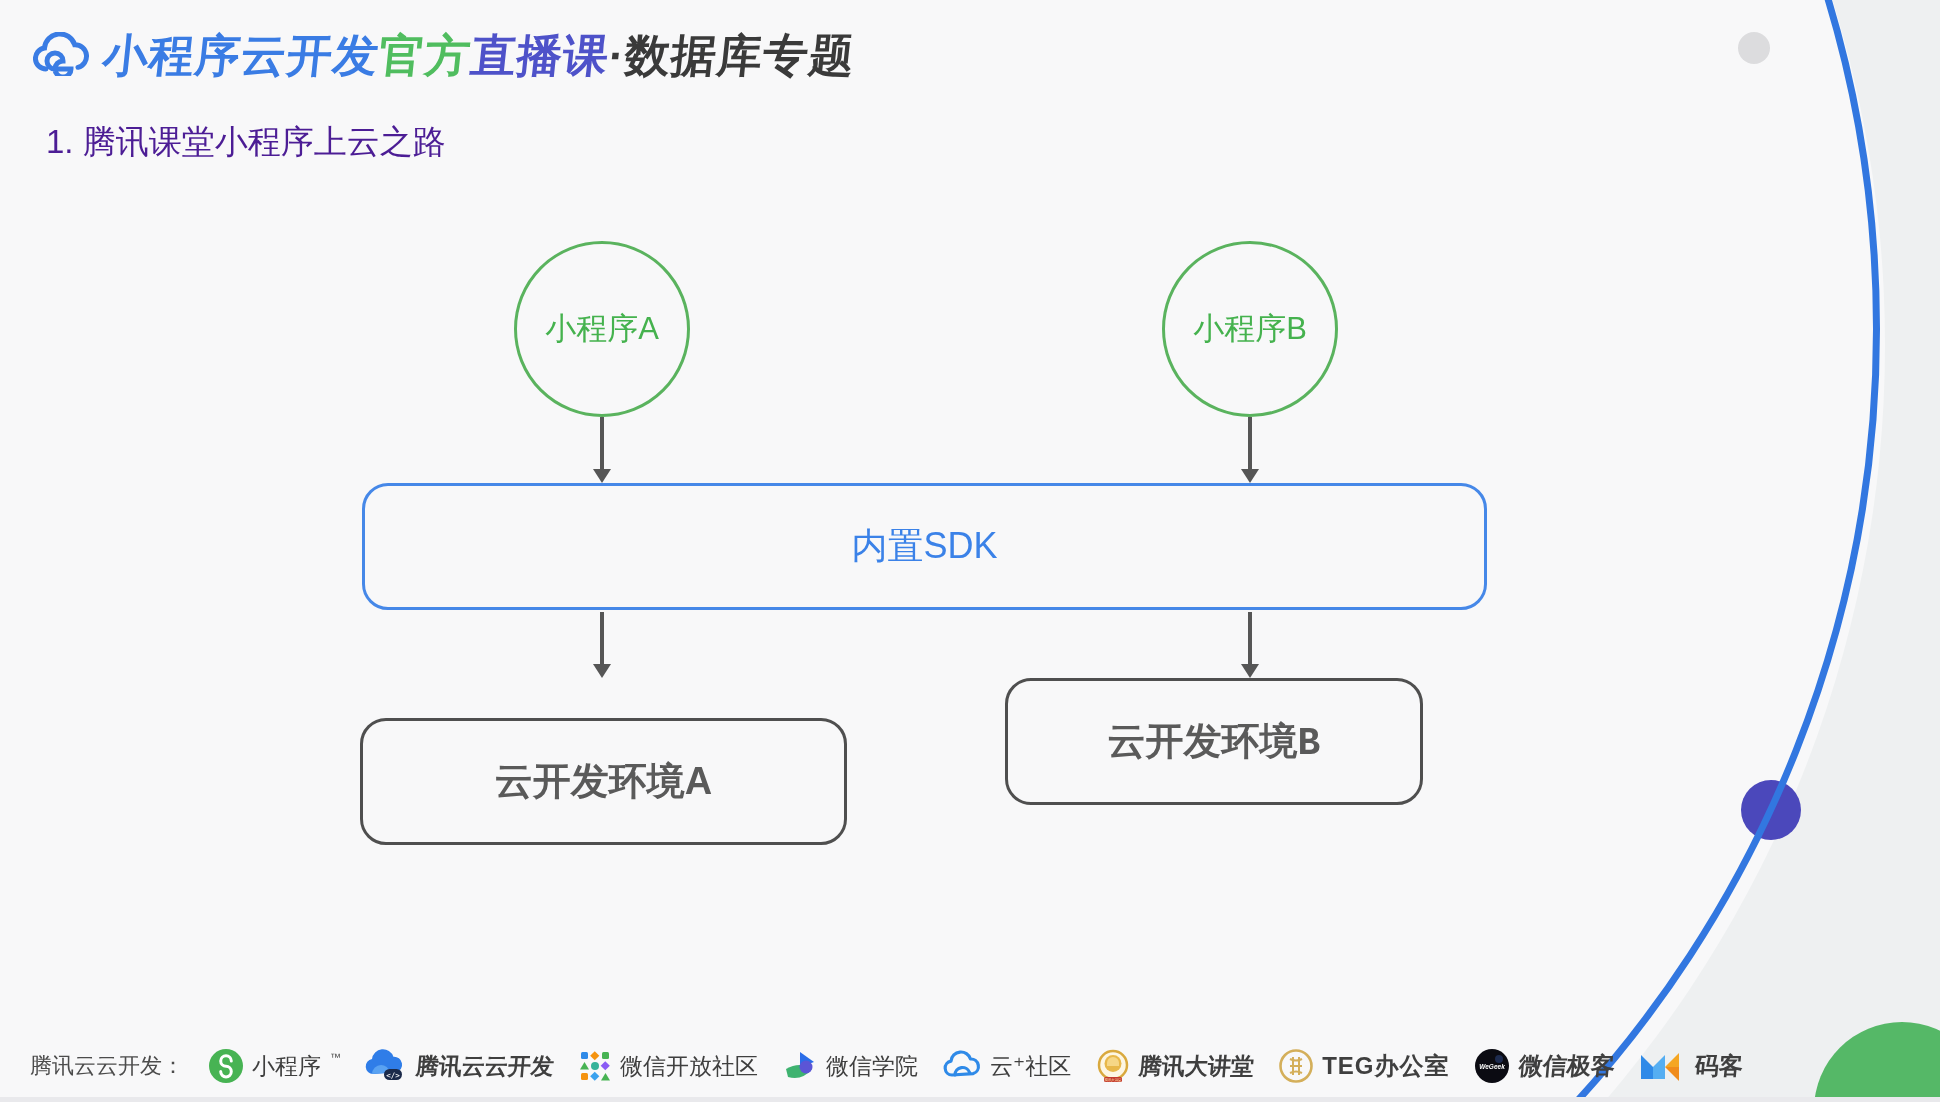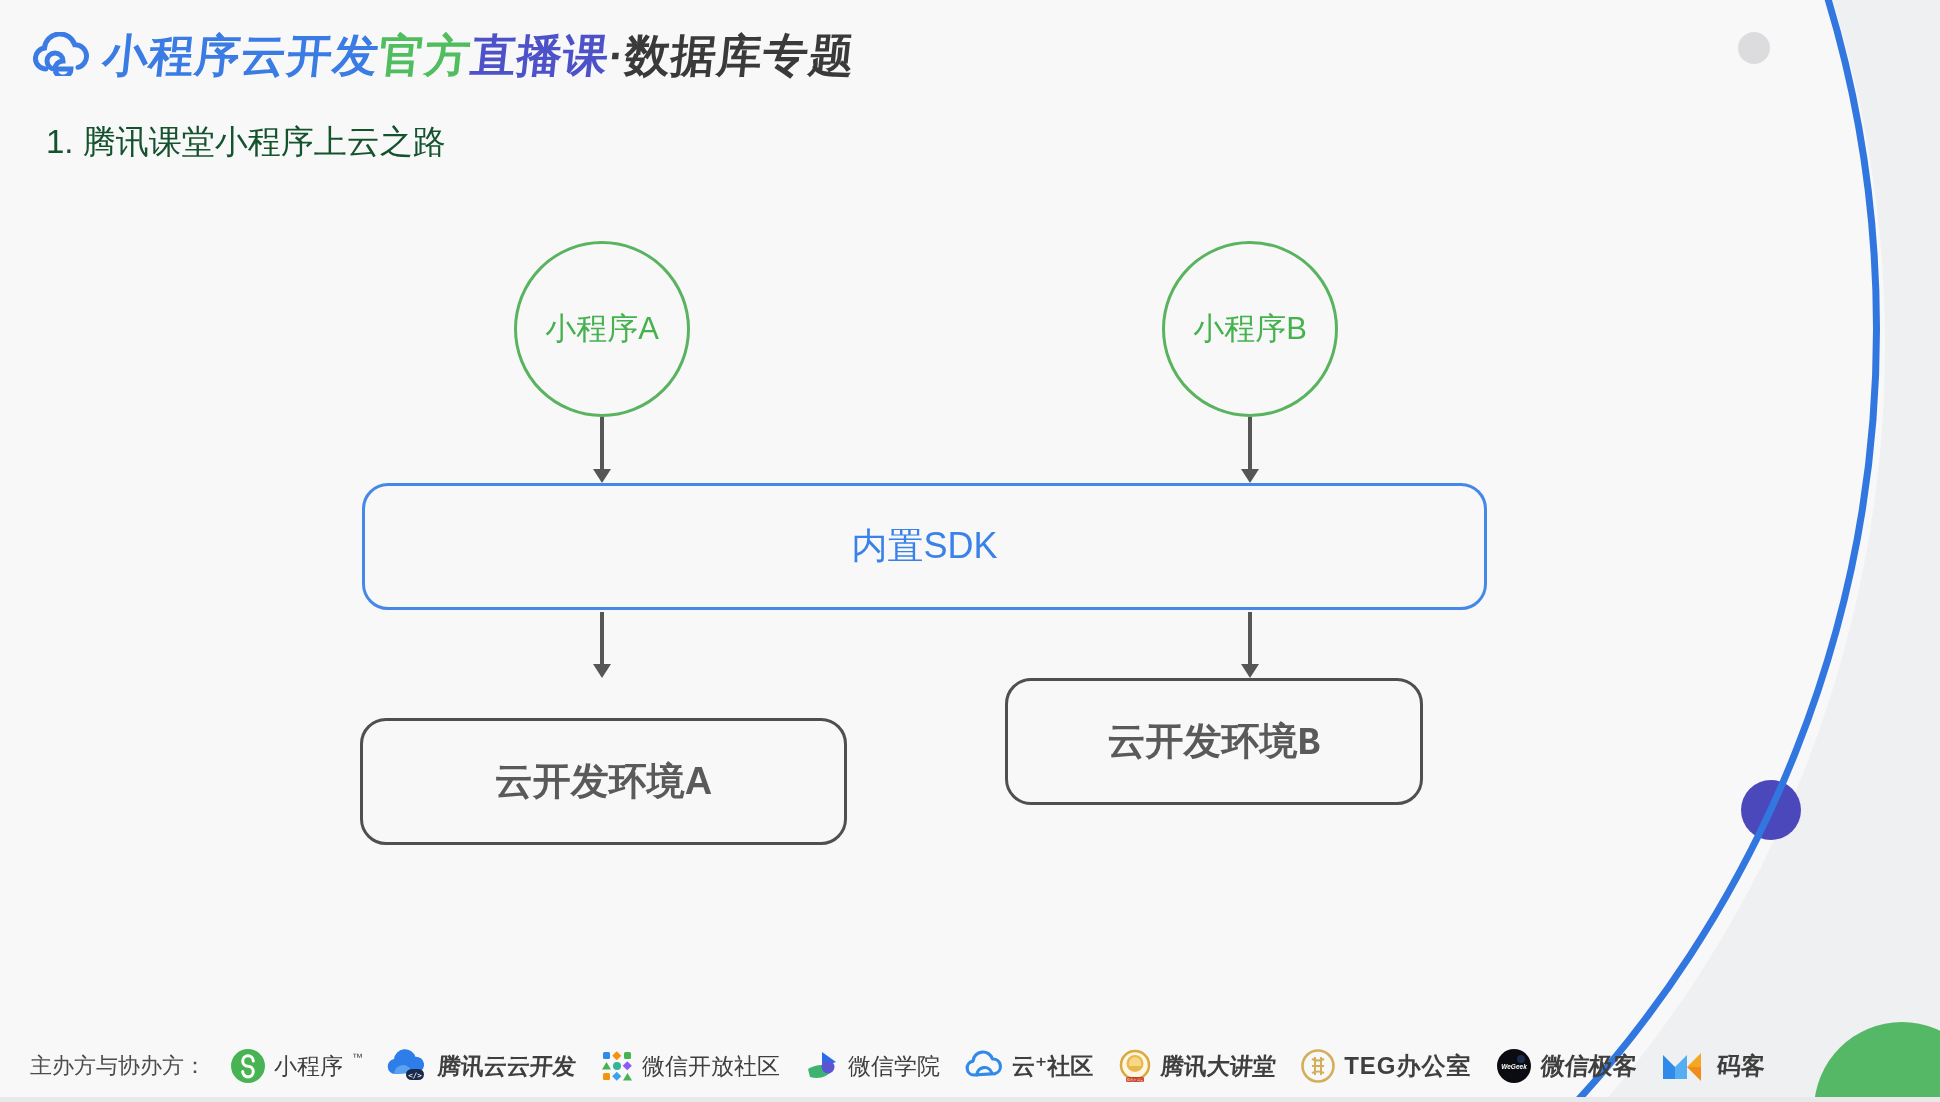--- a/index.html
+++ b/index.html
@@ -23,21 +23,21 @@
   #green-corner{left:1814px;top:1022px;width:176px;height:176px;border-radius:50%;background:#55b867;}
   #bottom-strip{left:0;top:1097px;width:1940px;height:5px;background:#e9e9ec;}
 
   
   #header{position:absolute;left:33px;top:26px;display:flex;align-items:center;gap:12px;z-index:2;}
   #header .title{
     font-size:45px;font-weight:700;letter-spacing:1px;white-space:nowrap;
     transform:skewX(-6deg);
   }
   #subtitle{
-    position:absolute;left:46px;top:120px;font-size:33px;color:#14532d;z-index:2;white-space:nowrap;
+    position:absolute;left:46px;top:120px;font-size:33px;color:#4c1d95;z-index:2;white-space:nowrap;
   }
 
   
   .circle-node{
     position:absolute;width:176px;height:176px;border-radius:50%;
     border:3px solid #5ab35e;box-sizing:border-box;
     display:flex;align-items:center;justify-content:center;
     font-size:31px;font-weight:400;color:#45b24e;z-index:2;background:transparent;
   }
   #circle-a{left:514px;top:241px;}
@@ -128,21 +128,21 @@
 </div>
 <div class="arrow" id="arrow-b2">
   <div class="shaft"></div>
   <div class="head"></div>
 </div>
 
 <div class="env-box" id="env-a">云开发环境A</div>
 <div class="env-box" id="env-b">云开发环境B</div>
 
 <div id="footer">
-  <span class="flabel">主办方与协办方：</span>
+  <span class="flabel">腾讯云云开发：</span>
 
   <span class="sponsor">
     <span>
       <svg width="36" height="36" viewBox="0 0 36 36">
         <circle cx="18" cy="18" r="17" fill="#47b353"></circle>
         <path d="M12.7 23.6 a5.3 5.3 0 1 0 5.3 -5.3 a5.3 5.3 0 1 1 5.3 -5.3" fill="none" stroke="#ffffff" stroke-width="3" stroke-linecap="round"></path>
       </svg>
     </span>
     <span class="slabel">小程序</span>
       <span class="sp-tm">™</span>
@@ -188,21 +188,21 @@
     <span class="slabel">微信学院</span>
   </span>
 
   <span class="sponsor">
     <span>
       <svg width="40" height="34" viewBox="0 0 40 34">
         <path d="M10 26 a7 7 0 0 1 -1 -13.9 a10 10 0 0 1 19.5 -2.1 a7.5 7.5 0 0 1 2.8 14.6 z" fill="none" stroke="#2f8ae8" stroke-width="3.2" stroke-linejoin="round"></path>
         <path d="M13 26 a7.5 7.5 0 0 1 14.6 -2.4" fill="none" stroke="#2f8ae8" stroke-width="3.2" stroke-linecap="round"></path>
       </svg>
     </span>
-    <span class="slabel" style="font-weight:700;">云⁺社区</span>
+    <span class="slabel" style="font-weight:400;">云⁺社区</span>
   </span>
 
   <span class="sponsor">
     <span>
       <svg width="36" height="36" viewBox="0 0 36 36">
         <circle cx="18" cy="17" r="14" fill="#fdf6e3" stroke="#d9a93e" stroke-width="2.5"></circle>
         <circle cx="18" cy="15.5" r="8.5" fill="#e8b84b"></circle>
         <path d="M18 9 a6 6 0 0 1 6 6 v3 h-12 v-3 a6 6 0 0 1 6 -6 z" fill="#f6d787"></path>
         <rect x="9" y="29" width="18" height="5" rx="1.5" fill="#c43a2f"></rect>
         <text x="18" y="33" font-size="3.4" fill="#ffe9a8" text-anchor="middle">腾讯大讲堂</text>

